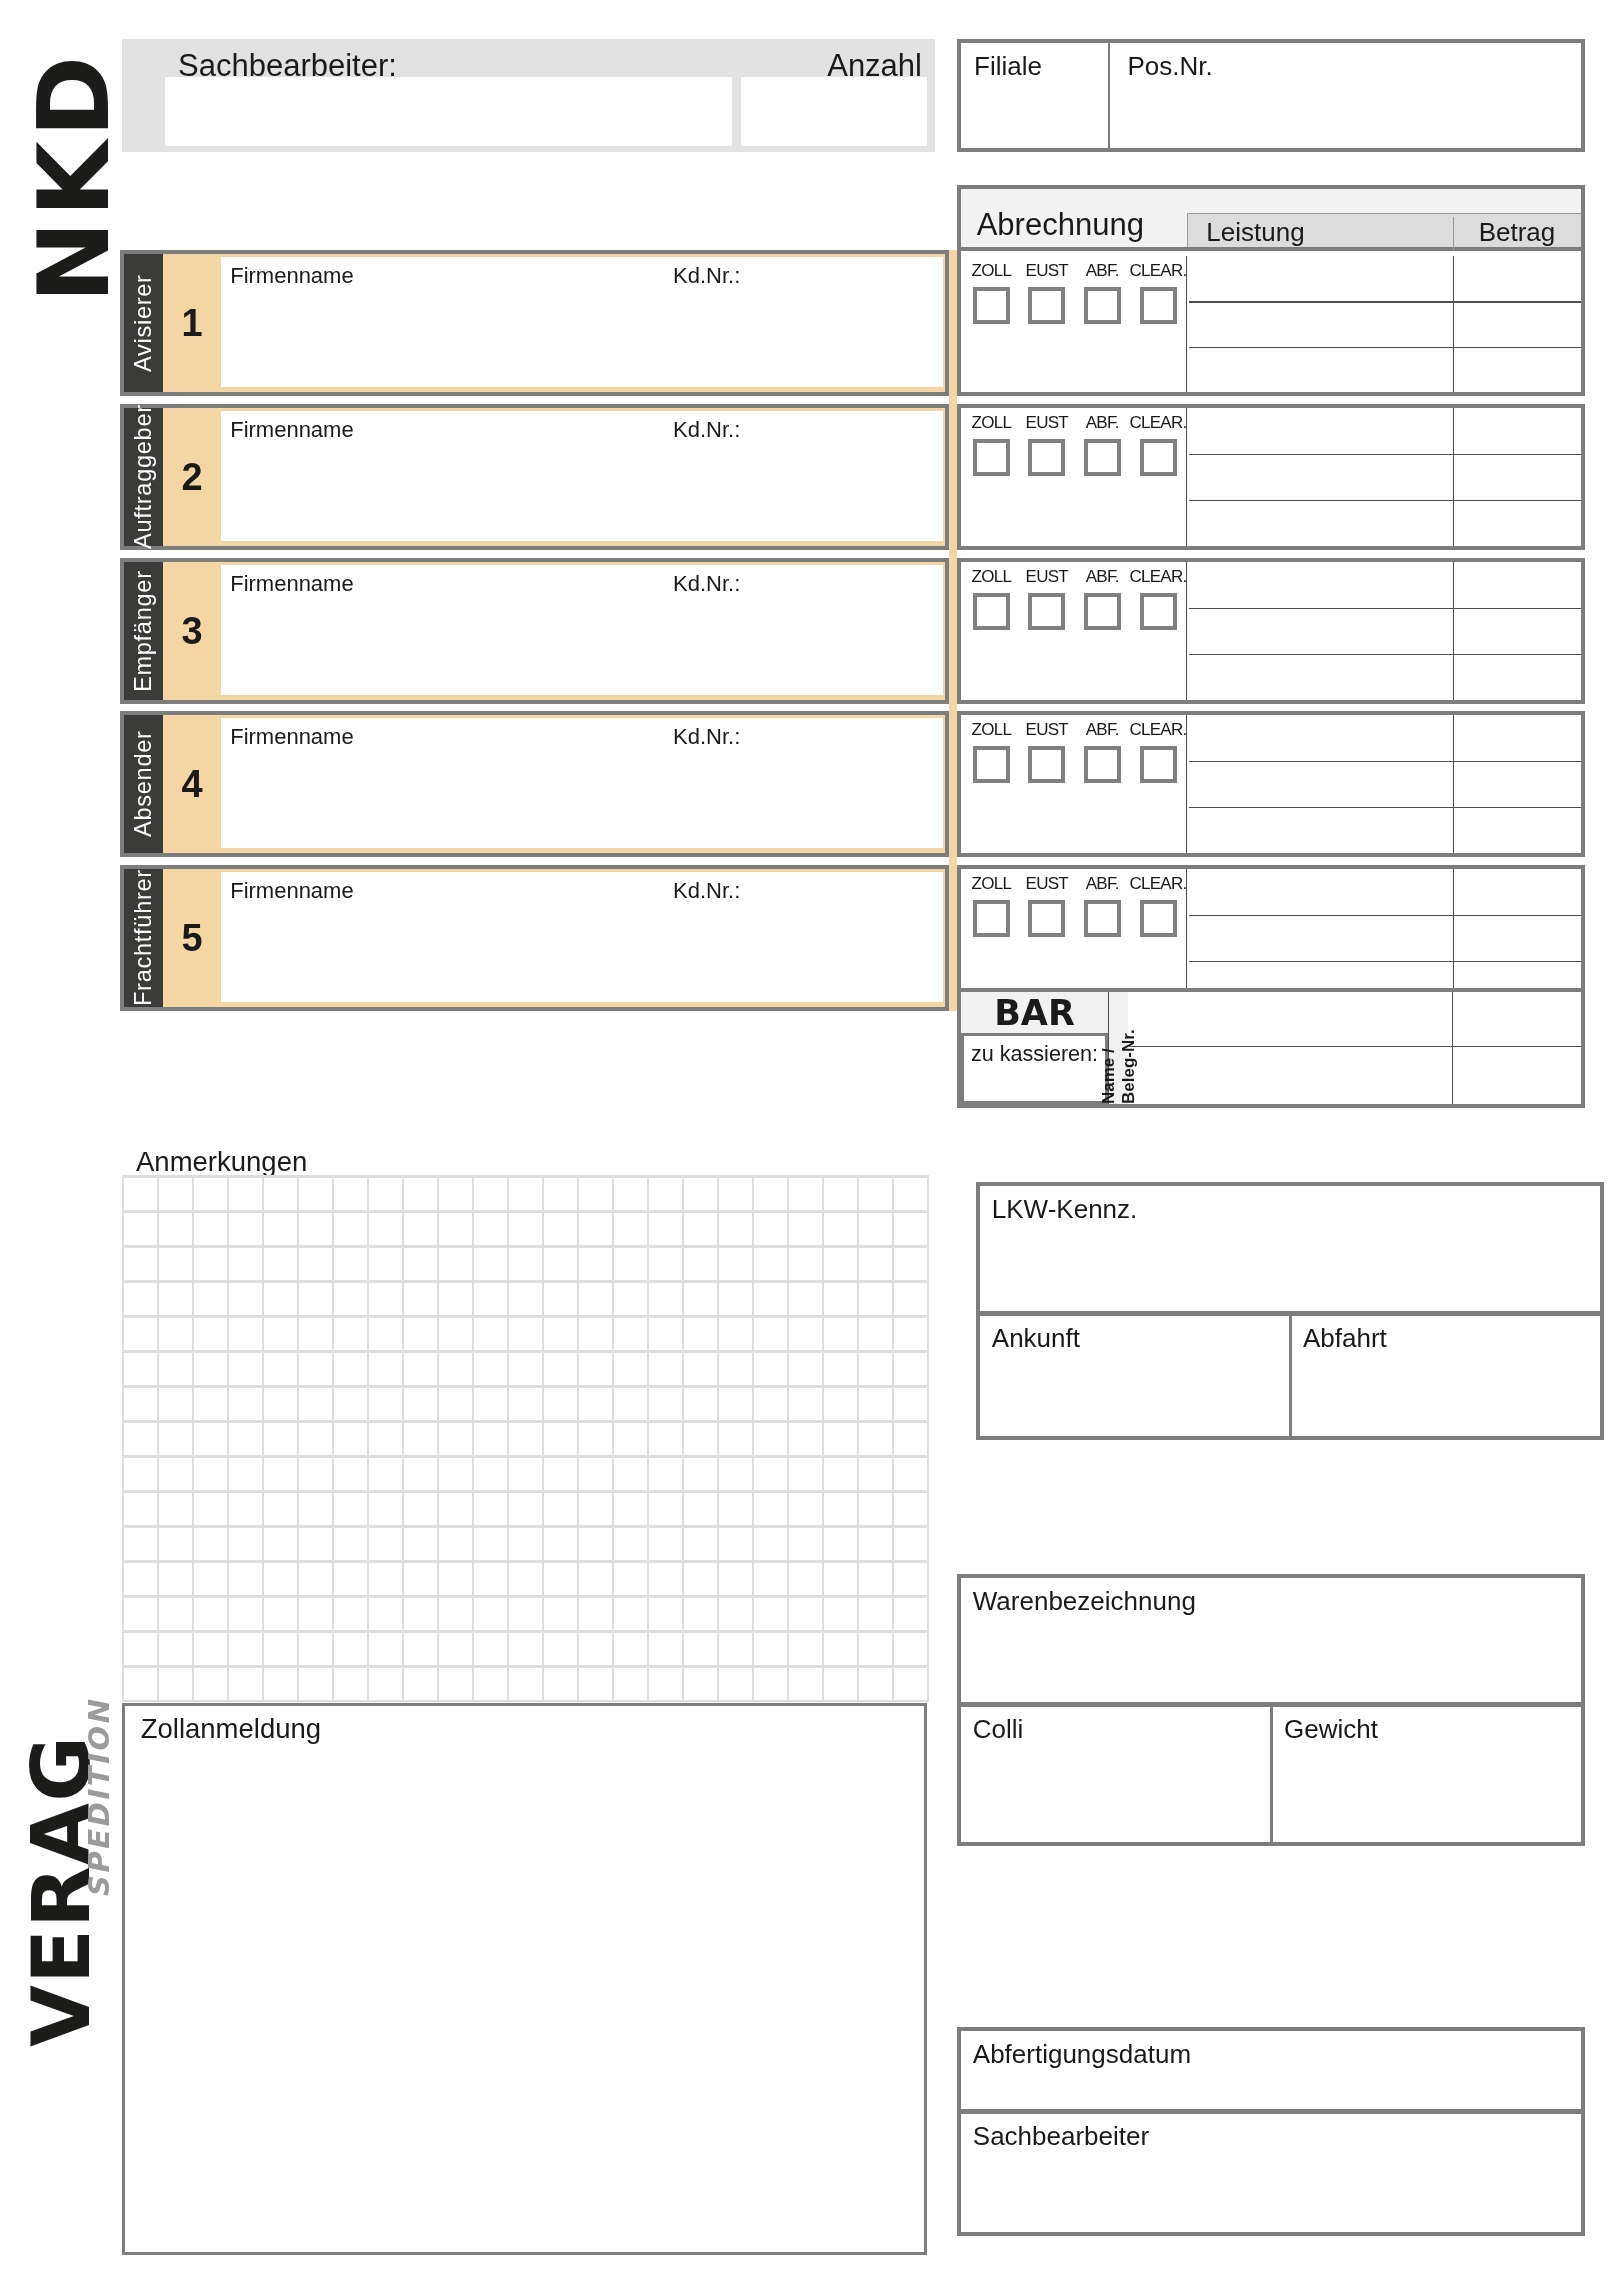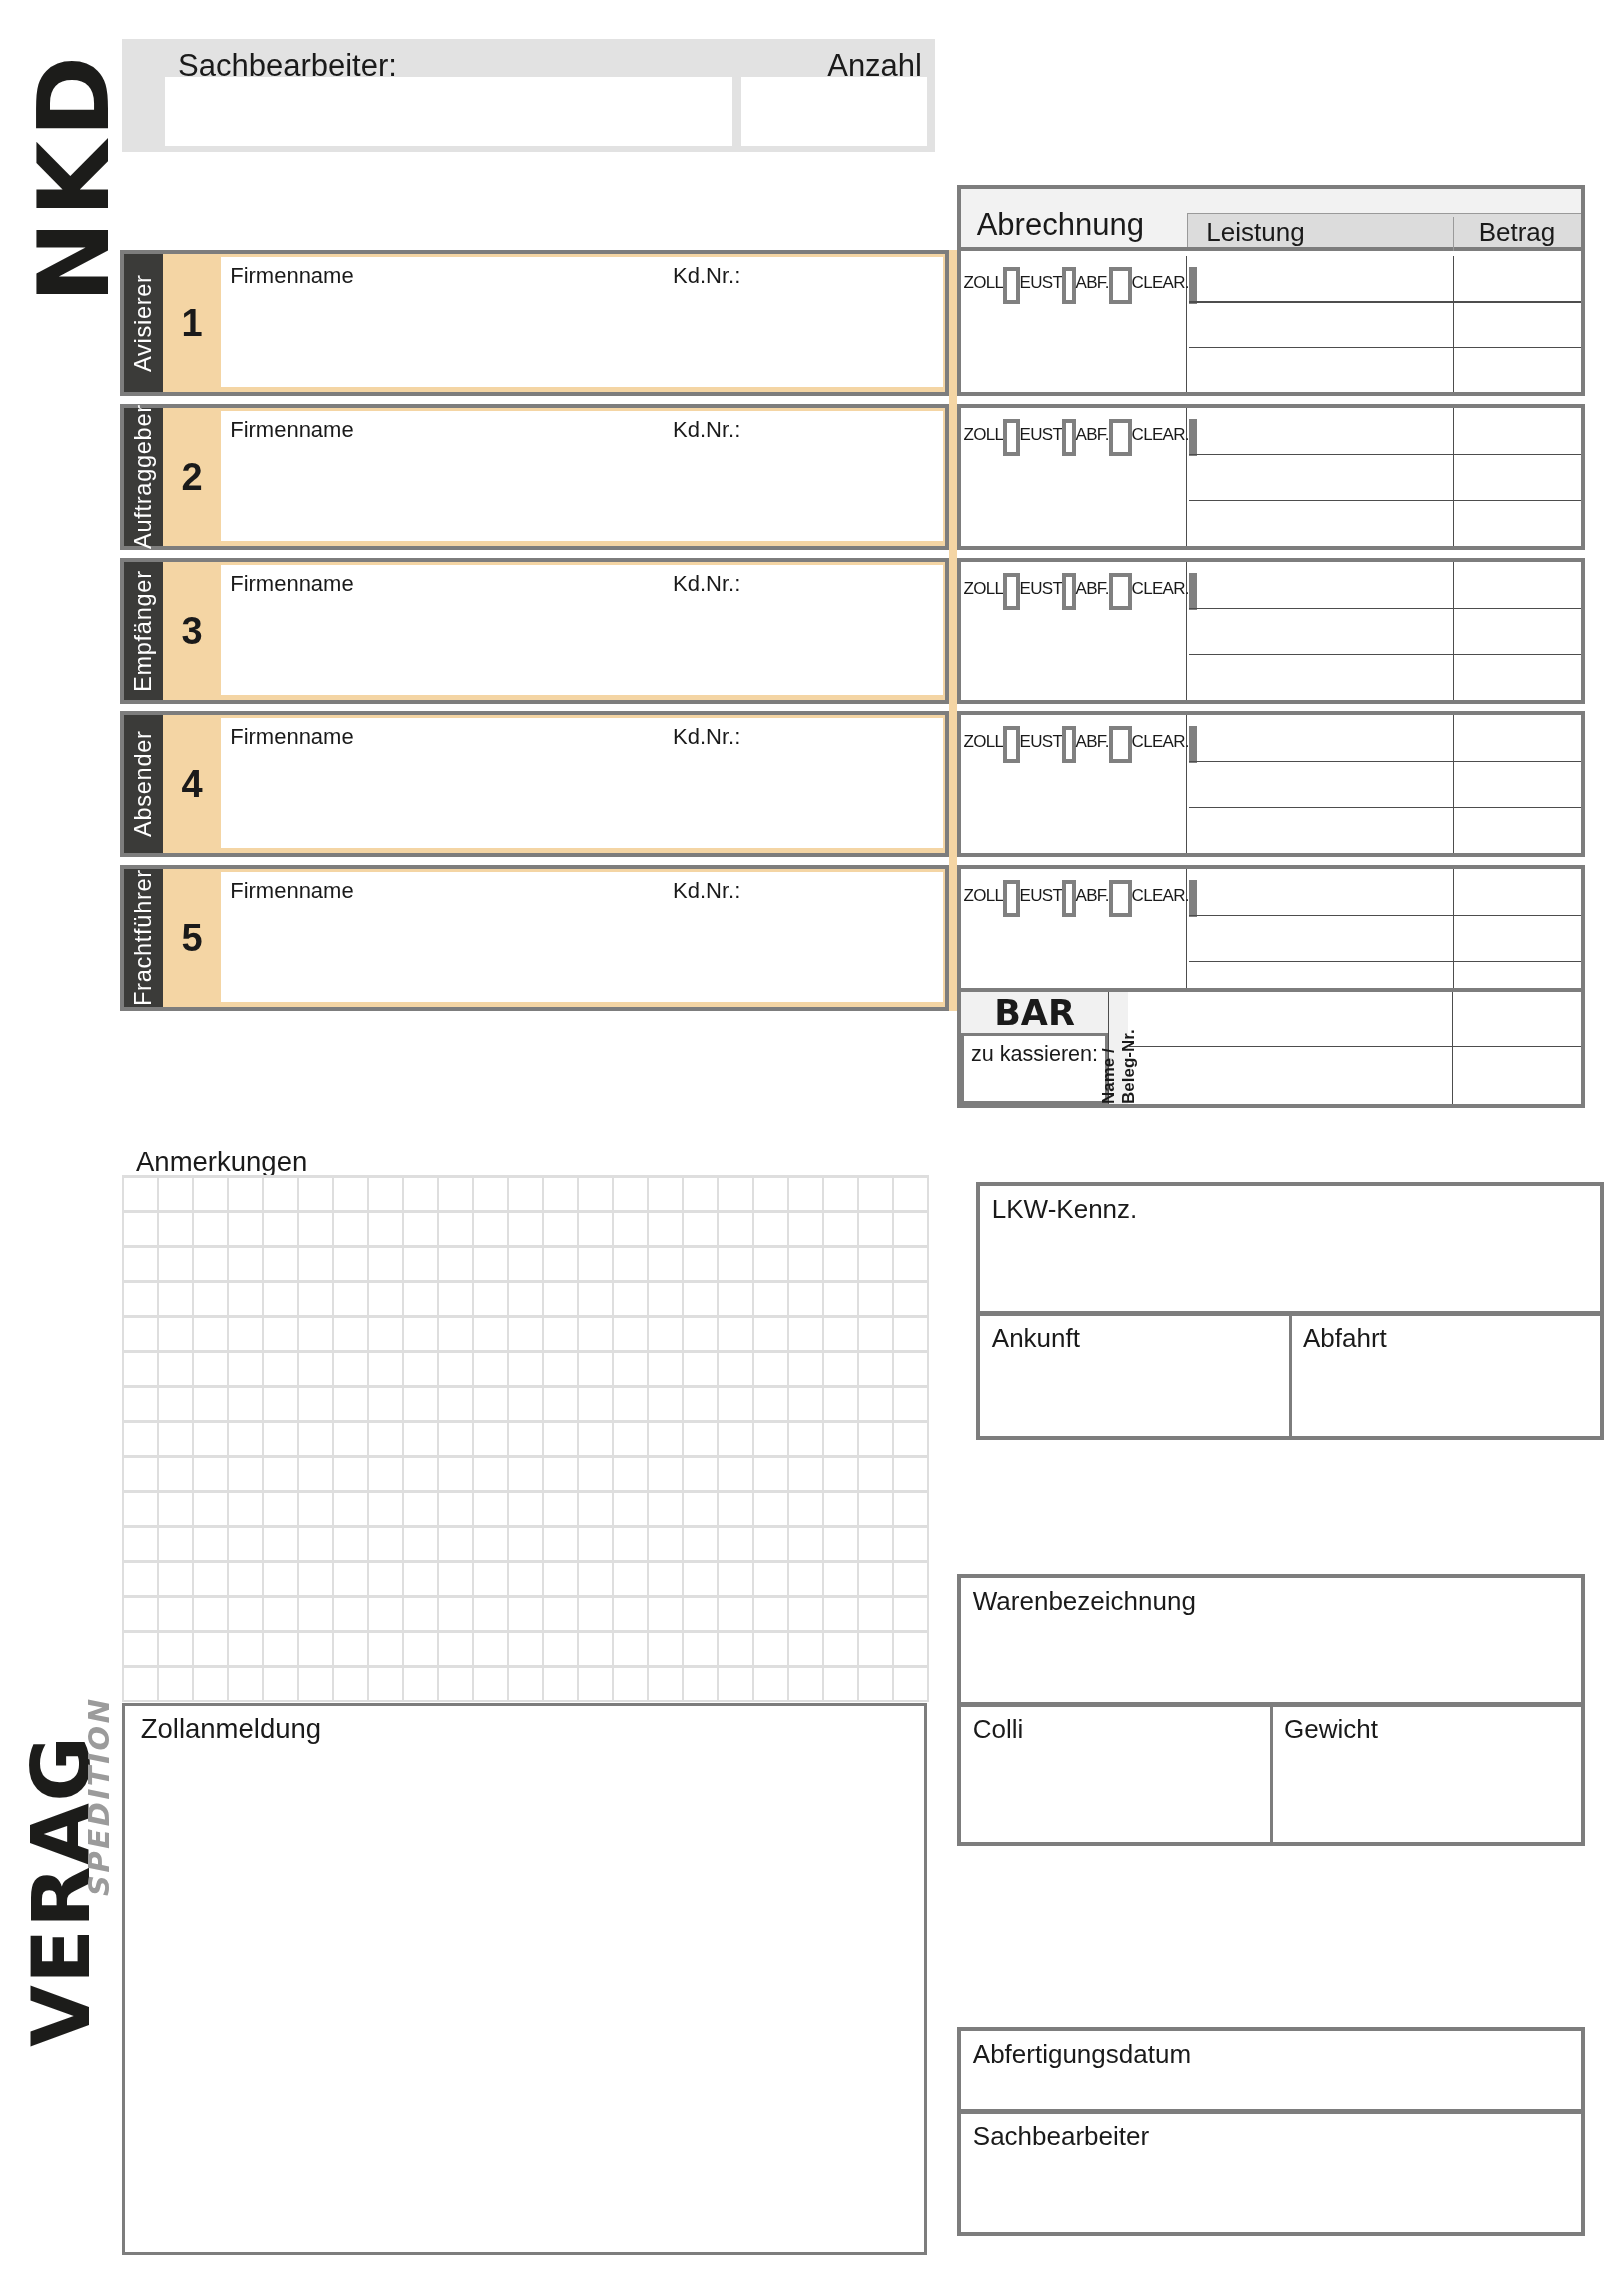--- a/index.html
+++ b/index.html
@@ -34,21 +34,21 @@
   #abr-top { left:957px; top:185px; width:628px; height:211px; border:4.6px solid #7d7d7d; background:#fff; }
   #abr-head { left:0; top:0; width:100%; height:62px; background:#f2f2f2; border-bottom:4.6px solid #7d7d7d; }
   #abr-title { left:15.7px; top:18.3px; font-size:31px; }
   #lb-bar { left:226px; top:23.6px; right:0; bottom:0; background:#dcdcdc; border-top:1.3px solid #9a9a9a; border-left:1.3px solid #9a9a9a; }
   #lb-leistung { left:18.3px; top:3.9px; font-size:26px; }
   #lb-betrag { left:265px; top:3.9px; width:127px; text-align:center; font-size:26px; border-left:1.3px solid #9a9a9a; height:100%; padding-top:0px; }
   #abr-body1 { left:0; top:67px; right:0; bottom:0; }
 
   .cbzone { left:0; top:0; width:226px; height:100%; border-right:1.3px solid #4d4d4d; }
   .cbrow { display:flex; padding:5.2px 0 0 2.6px; }
-  .cbcol { width:56px; display:flex; flex-direction:row; align-items:center; }
+  .cbcol { width:56px; display:flex; flex-direction:column; align-items:center; }
   .cblab { font-size:17px; letter-spacing:-0.7px; }
   .cbox { width:37px; height:37px; border:4.6px solid #808080; background:#fff; margin-top:5.9px; }
 
   .cells { left:228px; right:0; top:0; bottom:0; }
   .rline { left:0; right:0; height:1.3px; background:#4d4d4d; }
   .rl1 { top:33.3%; } .rl2 { top:66.6%; }
   .betdiv { top:0; bottom:0; width:1.3px; background:#4d4d4d; left:264px; }
 
   #orange-strip { left:949px; top:250px; width:7.9px; height:761px; background:#f4d5a4; }
 
@@ -107,20 +107,28 @@
   <div class="abs vtext" id="verag-logo">VERAG</div>
   <div class="abs vtext" id="verag-sub">SPEDITION AG</div>
 
   <div class="abs" id="hdr-gray">
     <span class="abs" id="hdr-abf-label">Sachbearbeiter:</span>
     <div class="abs" id="hdr-abf-input"></div>
     <span class="abs" id="hdr-anz-label">Anzahl Tarifnr.:</span>
     <div class="abs" id="hdr-anz-input"></div>
   </div>
 
+  <div class="abs" id="filiale-box">
+    <div class="abs" id="filiale-cell">
+      <span>Filiale</span>
+    </div>
+    <div class="abs" id="posnr-cell">
+      <span>Pos.Nr.</span>
+    </div>
+  </div>
 
   <div class="abs" id="orange-strip"></div>
 
   <div class="abs" id="abr-top">
     <div class="abs" id="abr-head">
       <span class="abs" id="abr-title">Abrechnung</span>
       <div class="abs" id="lb-bar">
         <span class="abs" id="lb-leistung">Leistung</span>
         <span class="abs" id="lb-betrag">Betrag</span>
       </div>

